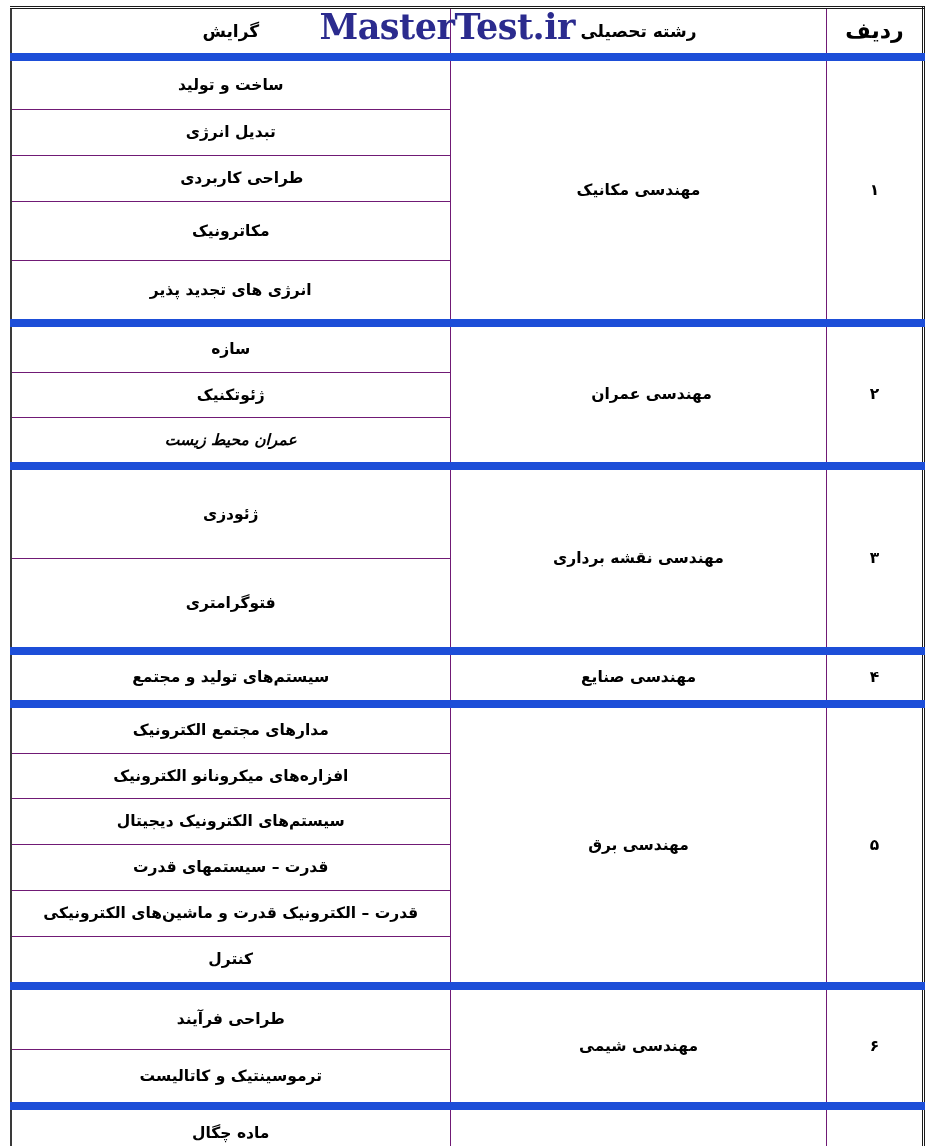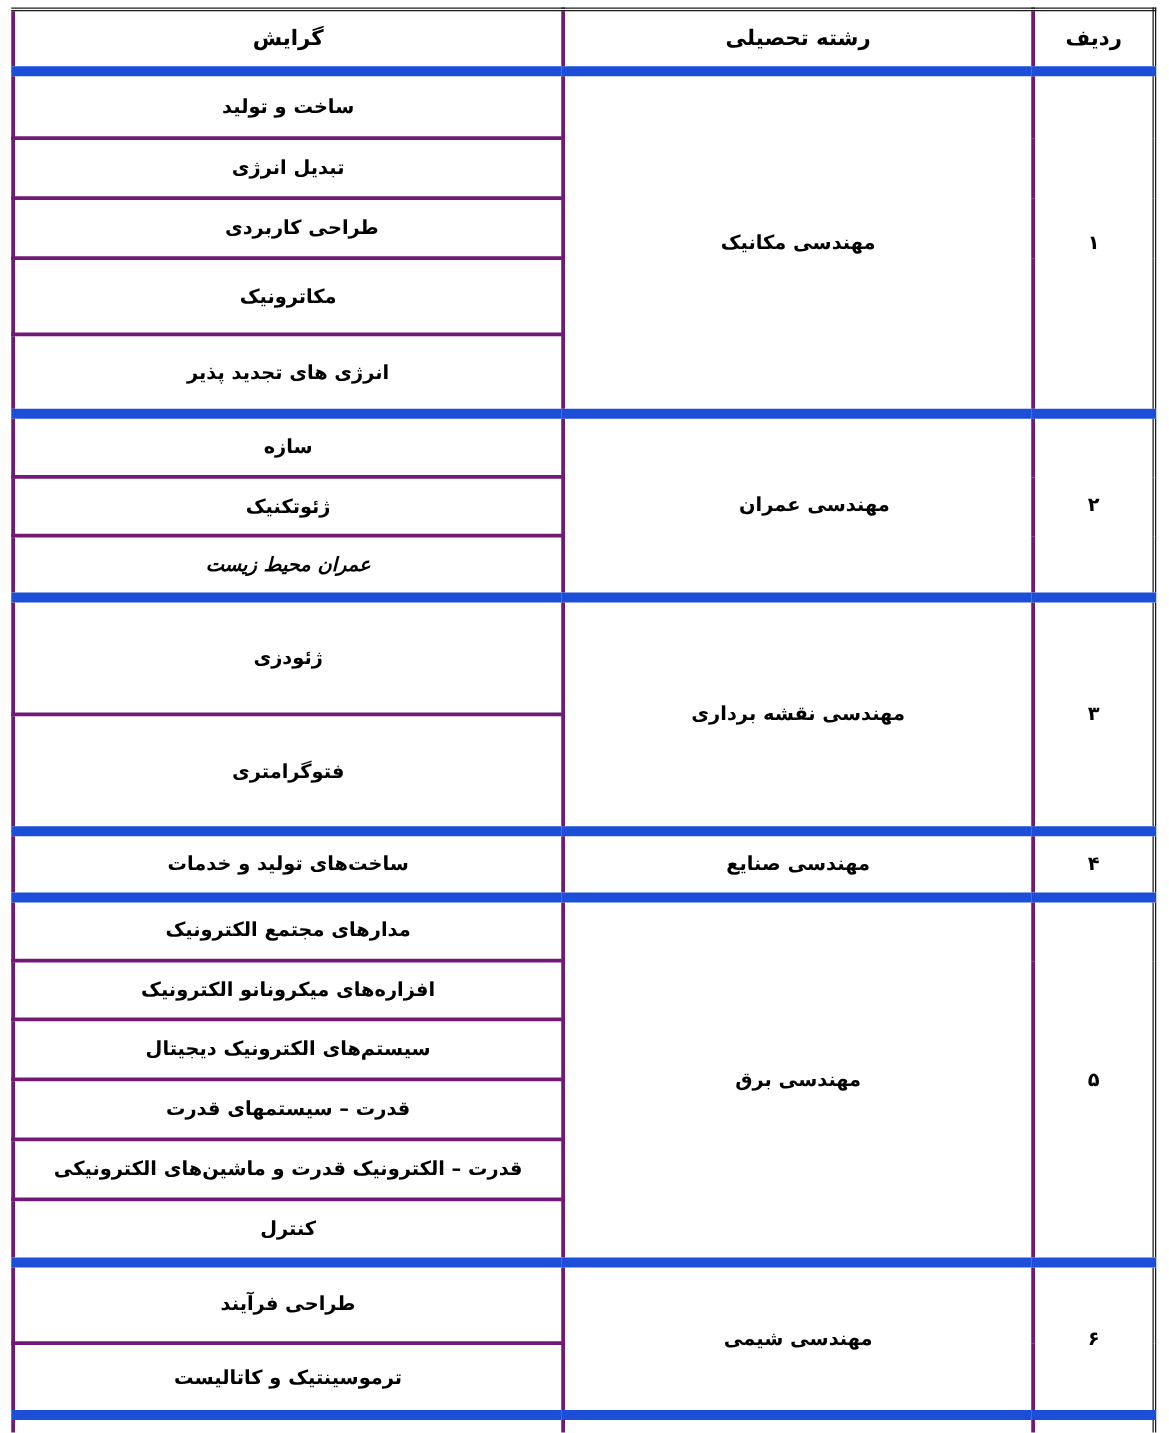--- a/index.html
+++ b/index.html
@@ -34,39 +34,39 @@
     border-left: 2px solid #3a3a3a;
     border-top: 3px double #1a1a1a;
     border-bottom: 3px double #1a1a1a;
   }
 
   table.grid col.col-radif  { width: 97px;  }
   table.grid col.col-reshte { width: 376px; }
   table.grid col.col-gerayesh { width: 440px; }
 
   table.grid td, table.grid th {
-    border: 3px solid #701a75;
+    border: 1px solid #701a75;
     padding: 0 6px;
     text-align: center;
     vertical-align: middle;
     font-weight: bold;
     font-size: 15.5px;
     line-height: 1.35;
     background: #ffffff;
     color: #000000;
     word-break: keep-all;
   }
 
   
   table.grid thead th {
     height: 44px;
     font-size: 17px;
     border-bottom: 1px solid #111111;
   }
-  table.grid thead th.h-radif { font-size: 17px; }
+  table.grid thead th.h-radif { font-size: 22px; }
 
   
   tr.group-start > td,
   tr.group-start > th {
     border-top: 8px solid #1d4ed8;
   }
 
   
   td.field-cell {
     font-size: 16px;
@@ -96,20 +96,21 @@
     z-index: 5;
     pointer-events: none;
     line-height: 1;
   }
 </style>
 </head>
 <body>
 
 <div class="sheet">
 
+  <div class="watermark">MasterTest.ir</div>
 
   <table class="grid">
     <colgroup>
       <col class="col-radif">
       <col class="col-reshte">
       <col class="col-gerayesh">
     </colgroup>
     <thead>
       <tr>
         <th class="h-radif">ردیف</th>
@@ -150,21 +151,21 @@
           <td class="radif-cell" rowspan="2">۳</td>
           <td class="field-cell" rowspan="2">مهندسی نقشه برداری</td>
           <td class="spec-cell" style="height: 88px;">ژئودزی</td>
         </tr>
         <tr>
           <td class="spec-cell" style="height: 88px; text-align: center;">فتوگرامتری</td>
         </tr>
         <tr class="group-start">
           <td class="radif-cell" rowspan="1">۴</td>
           <td class="field-cell" rowspan="1" style="vertical-align: middle;">مهندسی صنایع</td>
-          <td class="spec-cell" style="height: 45px;">ساخت‌های تولید و خدمات</td>
+          <td class="spec-cell" style="height: 45px;">سیستم‌های تولید و مجتمع</td>
         </tr>
         <tr class="group-start">
           <td class="radif-cell" rowspan="6">۵</td>
           <td class="field-cell" rowspan="6">مهندسی برق</td>
           <td class="spec-cell" style="height: 45px;">مدارهای مجتمع الکترونیک</td>
         </tr>
         <tr>
           <td class="spec-cell" style="height: 44px;">افزاره‌های میکرونانو الکترونیک</td>
         </tr>
         <tr>

